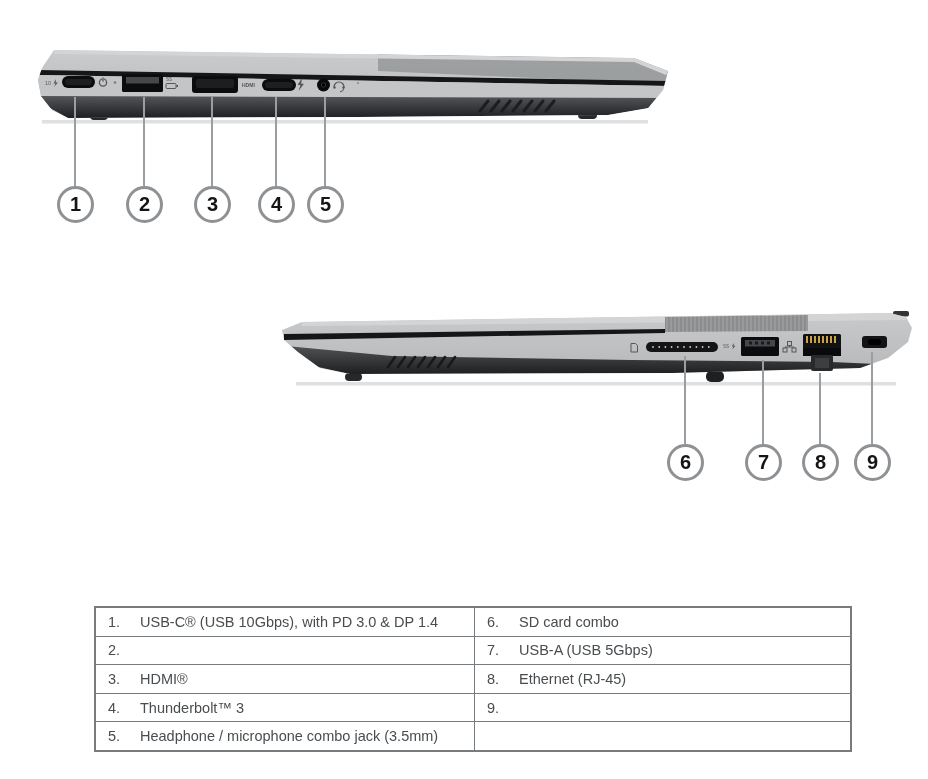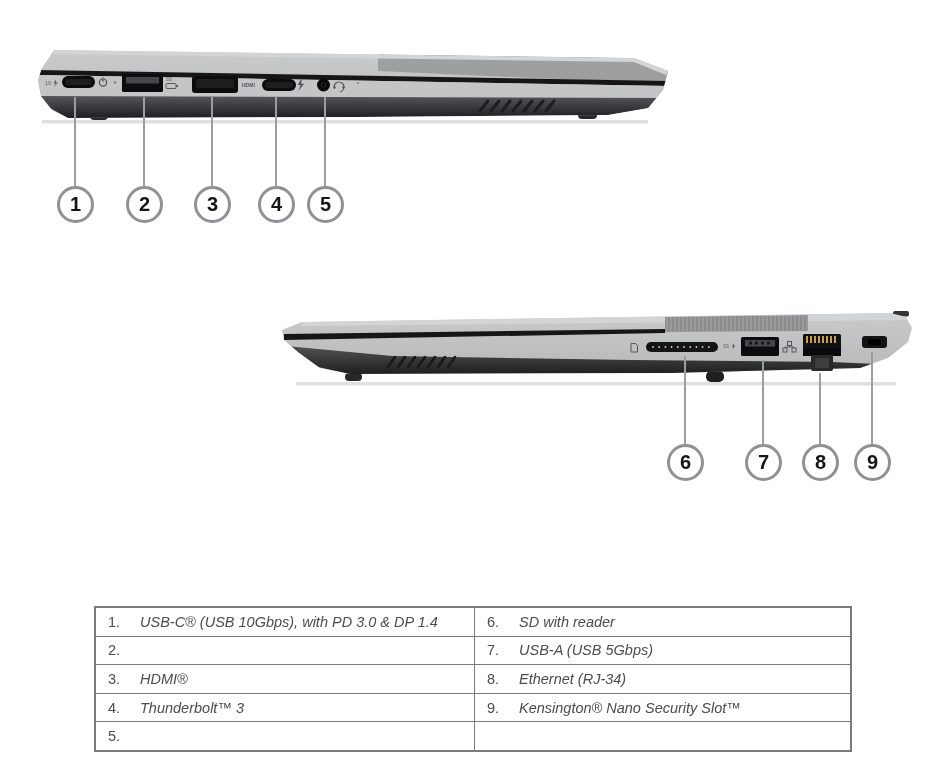--- a/index.html
+++ b/index.html
@@ -9,21 +9,21 @@
   .leader{position:absolute;width:2px;background:#9b9ea1;}
   .co{position:absolute;width:31px;height:31px;border:3px solid #8f9295;border-radius:50%;
       background:#ffffff;display:flex;align-items:center;justify-content:center;
       font-size:20px;font-weight:bold;color:#151515;letter-spacing:0;}
   .ptable{position:absolute;left:94px;top:606px;width:754px;border:2px solid #797c7e;}
   .prow{display:grid;grid-template-columns:378px 1fr;height:27.6px;border-top:1.5px solid #797c7e;}
   .prow:first-child{border-top:none;}
   .pcell{display:flex;align-items:center;font-size:14.5px;color:#494d4f;overflow:hidden;white-space:nowrap;}
   .pcell.right{border-left:1.5px solid #797c7e;}
   .pnum{width:22px;text-align:left;padding-left:12px;flex:0 0 auto;}
-  .ptxt{padding-left:10px;font-style:italic;}
+  .ptxt{padding-left:10px;}
 </style>
 </head>
 <body>
 
 <div class="stage">
 
   <svg class="lpsvg" style="left:28px;top:40px;" width="650" height="100" viewBox="0 0 650 100">
     <defs>
       <linearGradient id="gBody1" x1="0" y1="0" x2="0" y2="1">
         <stop offset="0" stop-color="#cdced0"></stop>
@@ -258,55 +258,55 @@
   <div class="co" style="left:854px;top:444px;">9</div>
 
   <div class="ptable">
     <div class="prow">
       <div class="pcell left">
         <span class="pnum">1.</span>
         <span class="ptxt">USB-C® (USB 10Gbps), with PD 3.0 &amp; DP 1.4</span>
       </div>
       <div class="pcell right">
         <span class="pnum">6.</span>
-        <span class="ptxt">SD with reader</span>
+        <span class="ptxt">SD card combo</span>
       </div>
     </div>
     <div class="prow">
       <div class="pcell left">
         <span class="pnum">2.</span>
       </div>
       <div class="pcell right">
         <span class="pnum">7.</span>
         <span class="ptxt">USB-A (USB 5Gbps)</span>
       </div>
     </div>
     <div class="prow">
       <div class="pcell left">
         <span class="pnum">3.</span>
         <span class="ptxt">HDMI®</span>
       </div>
       <div class="pcell right">
         <span class="pnum">8.</span>
-        <span class="ptxt">Ethernet (RJ-34)</span>
+        <span class="ptxt">Ethernet (RJ-45)</span>
       </div>
     </div>
     <div class="prow">
       <div class="pcell left">
         <span class="pnum">4.</span>
         <span class="ptxt">Thunderbolt™ 3</span>
       </div>
       <div class="pcell right">
         <span class="pnum">9.</span>
-        <span class="ptxt">Kensington® Nano Security Slot™</span>
       </div>
     </div>
     <div class="prow">
       <div class="pcell left">
         <span class="pnum">5.</span>
+        <span class="ptxt">Headphone / microphone combo jack (3.5mm)</span>
       </div>
       <div class="pcell right">
         <span class="pnum"></span>
         <span class="ptxt"></span>
       </div>
     </div>
   </div>
 
 </div>
 

